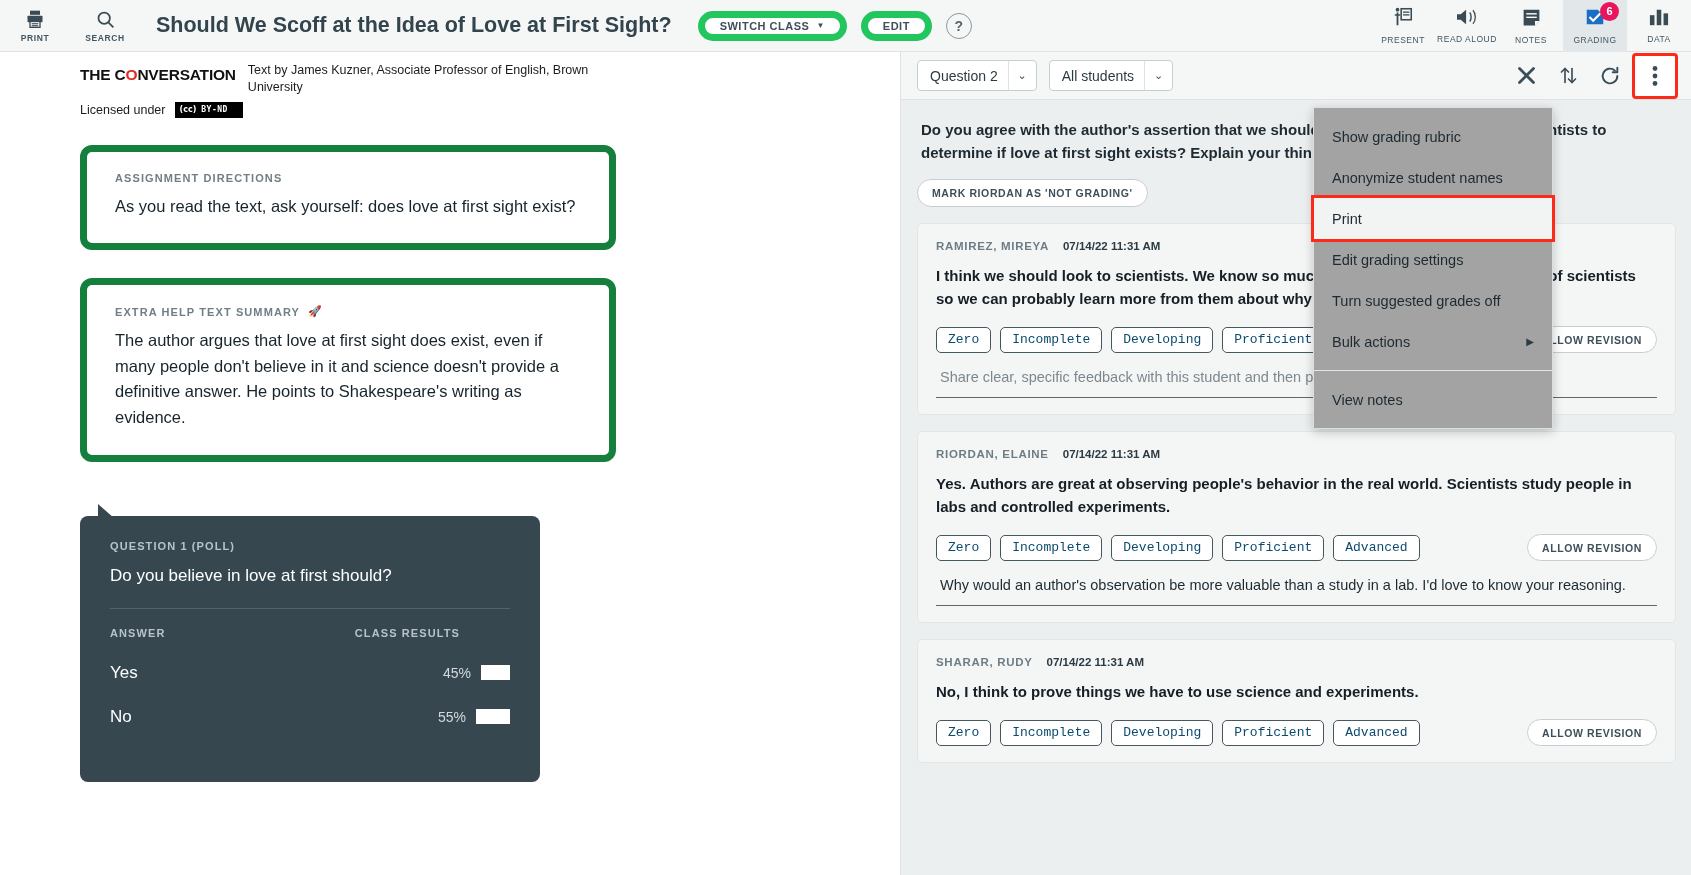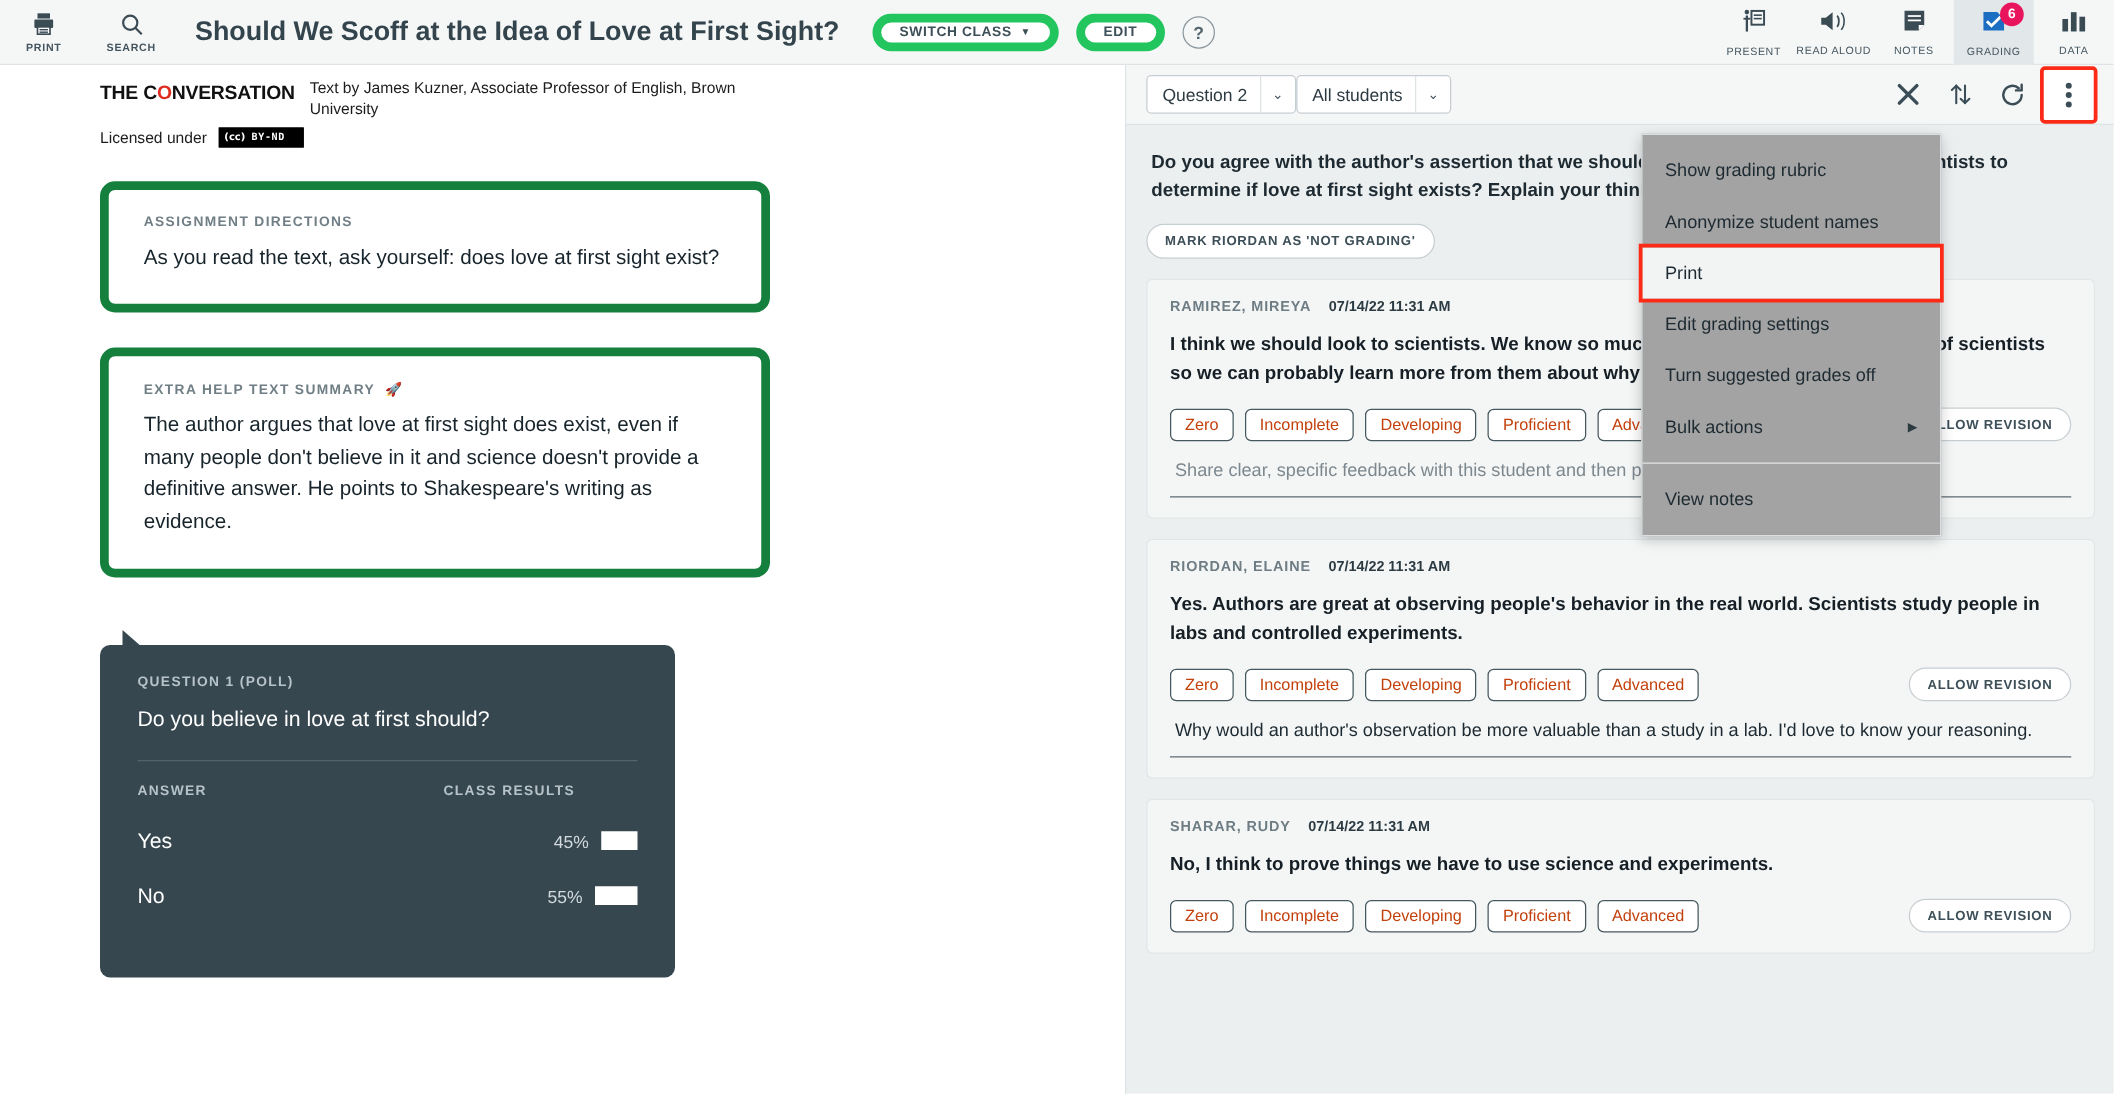--- a/index.html
+++ b/index.html
@@ -124,21 +124,21 @@
   .poll-pct { font-size: 14px; color: #d2dade; margin-right: 10px; }
   .poll-bar { height: 15px; background: #fff; }
 
   
   .right-pane {
     position: absolute; top: 52px; left: 900px; width: 791px; height: 823px;
     background: #eceff0; border-left: 1px solid #dfe3e5;
   }
   .grade-toolbar {
     height: 48px; background: #f5f7f7; border-bottom: 1px solid #dfe3e5;
-    display: flex; align-items: center; padding: 0 16px; 
+    display: flex; align-items: center; padding: 0 16px; gap: 12px;
   }
   .select-box {
     height: 31px; border: 1px solid #c7ced2; background: #fff; border-radius: 4px;
     display: flex; align-items: center; cursor: pointer;
   }
   .select-box .sv { font-size: 14px; color: #2c3a42; padding: 0 10px 0 12px; white-space: nowrap; }
   .select-box .caret {
     border-left: 1px solid #dde2e4; height: 100%;
     display: flex; align-items: center; justify-content: center; width: 28px;
     color: #3d4f58; font-size: 11px;
@@ -169,21 +169,21 @@
     padding: 16px 18px 16px 18px; margin-top: 16px;
   }
   .resp-meta { display: flex; align-items: baseline; gap: 14px; }
   .resp-name { font-size: 11.5px; font-weight: 700; letter-spacing: .7px; color: #6e7c84; }
   .resp-time { font-size: 11.5px; font-weight: 700; color: #2c3a42; }
   .resp-text { font-size: 15px; font-weight: 700; line-height: 1.55; color: #151f25; margin-top: 12px; }
   .grade-row { display: flex; align-items: center; gap: 9px; margin-top: 16px; }
   .grade-chip {
     border: 1px solid #46585f; border-radius: 5px; background: #fff;
     height: 26px; padding: 0 11px; display: flex; align-items: center;
-    font-size: 13px; color: #c2410c; cursor: pointer; white-space: nowrap;
+    font-size: 13px; color: #0c4a6e; cursor: pointer; white-space: nowrap; font-family: Liberation Mono, monospace;
   }
   .allow-rev {
     margin-left: auto; border: 1px solid #c7ced2; border-radius: 16px; background: #fff;
     height: 27px; padding: 0 14px; display: flex; align-items: center;
     font-size: 10.5px; font-weight: 700; letter-spacing: .6px; color: #3d4f58;
     cursor: pointer; white-space: nowrap;
   }
   .feedback {
     margin-top: 14px; border-bottom: 1px solid #5e6a70; padding: 0 4px 8px 4px;
     font-size: 14.5px; line-height: 1.5;

